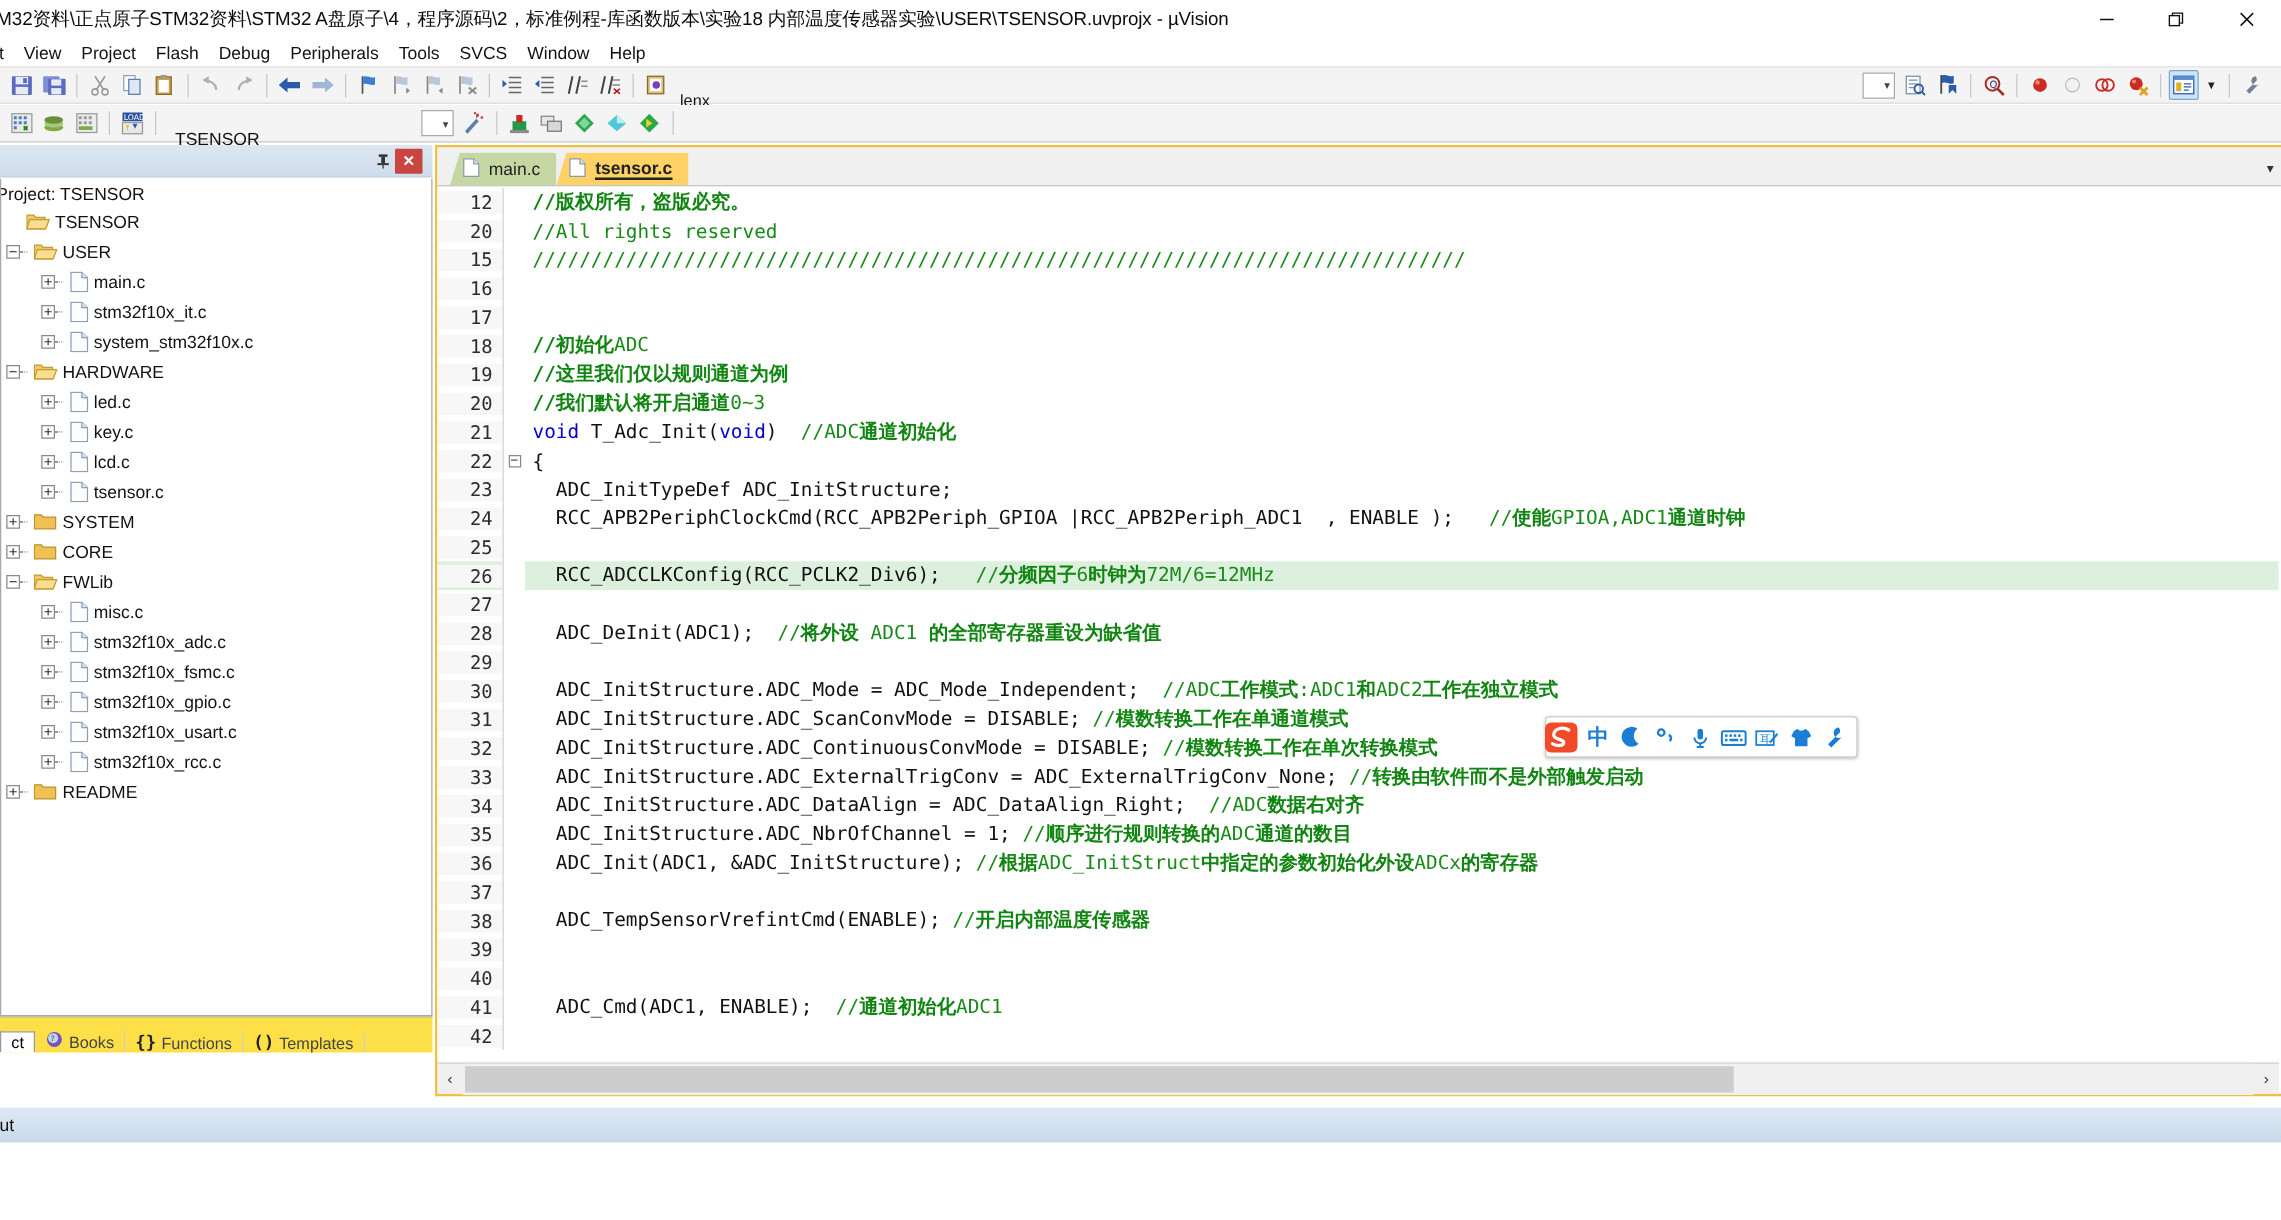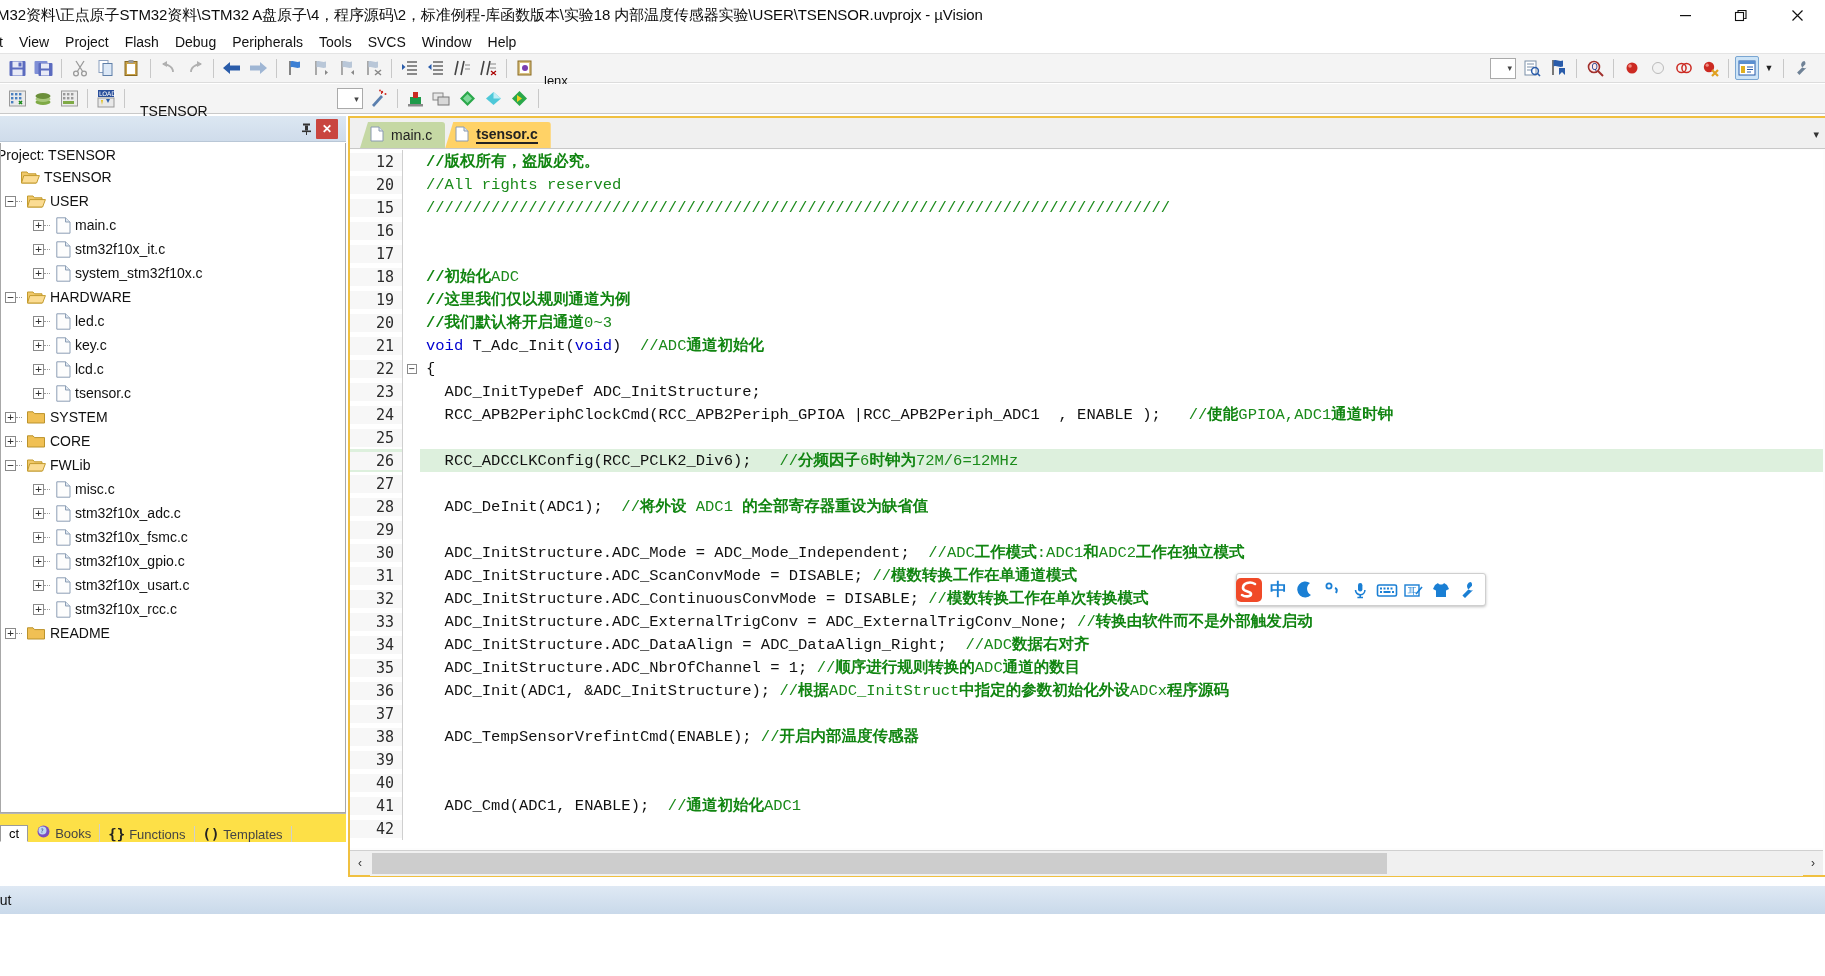--- a/index.html
+++ b/index.html
@@ -138,21 +138,21 @@
   .gutter {
     width: 52px; flex: none; text-align: right; padding-right: 8px;
     font-size: 15px; color: #2b2b2b; background: #f7f7f7;
     font-family: "DejaVu Sans Mono", monospace;
   }
   .cline.hl .gutter { background:#f7f7f7; }
   .foldcol { width: 18px; flex:none; display:flex; align-items:center; justify-content:center;
              border-left: 1px solid #cfcfcf; height: 23px; background:#fff;}
   .foldbox { width: 10px; height: 10px; border:1px solid #8a8a8a; background:#fff;
              font-size:10px; line-height:8px; text-align:center; color:#333; }
-  .ctext { padding-left: 6px; font-size: 15.5px; letter-spacing: 0px; font-family: Liberation Mono, monospace; }
+  .ctext { padding-left: 6px; font-size: 15.5px; letter-spacing: 0px; }
   .k  { color: #0000d0; }            
   .cm { color: #1a8a1a; }            
   .cmb{ color: #118511; font-weight: bold; }  
   .n  { color: #111111; }
 
   .hscroll {
     position: absolute; bottom: 0; left: 0; width: 1473px; height: 25px;
     background: #f0f0f0; display: flex; align-items: center;
     border-top: 1px solid #d0d0d0;
   }
@@ -815,21 +815,21 @@
         <div class="cline hl"><span class="gutter">26</span><span class="foldcol"></span><span class="ctext"><span class="n">  RCC_ADCCLKConfig(RCC_PCLK2_Div6);   </span><span class="cm">//</span><span class="cmb">分频因子</span><span class="cm">6</span><span class="cmb">时钟为</span><span class="cm">72M/6=12MHz</span></span></div>
         <div class="cline"><span class="gutter">27</span><span class="foldcol"></span><span class="ctext"></span></div>
         <div class="cline"><span class="gutter">28</span><span class="foldcol"></span><span class="ctext"><span class="n">  ADC_DeInit(ADC1);  </span><span class="cm">//</span><span class="cmb">将外设</span><span class="cm"> ADC1 </span><span class="cmb">的全部寄存器重设为缺省值</span></span></div>
         <div class="cline"><span class="gutter">29</span><span class="foldcol"></span><span class="ctext"></span></div>
         <div class="cline"><span class="gutter">30</span><span class="foldcol"></span><span class="ctext"><span class="n">  ADC_InitStructure.ADC_Mode = ADC_Mode_Independent;  </span><span class="cm">//ADC</span><span class="cmb">工作模式</span><span class="cm">:ADC1</span><span class="cmb">和</span><span class="cm">ADC2</span><span class="cmb">工作在独立模式</span></span></div>
         <div class="cline"><span class="gutter">31</span><span class="foldcol"></span><span class="ctext"><span class="n">  ADC_InitStructure.ADC_ScanConvMode = DISABLE; </span><span class="cm">//</span><span class="cmb">模数转换工作在单通道模式</span></span></div>
         <div class="cline"><span class="gutter">32</span><span class="foldcol"></span><span class="ctext"><span class="n">  ADC_InitStructure.ADC_ContinuousConvMode = DISABLE; </span><span class="cm">//</span><span class="cmb">模数转换工作在单次转换模式</span></span></div>
         <div class="cline"><span class="gutter">33</span><span class="foldcol"></span><span class="ctext"><span class="n">  ADC_InitStructure.ADC_ExternalTrigConv = ADC_ExternalTrigConv_None; </span><span class="cm">//</span><span class="cmb">转换由软件而不是外部触发启动</span></span></div>
         <div class="cline"><span class="gutter">34</span><span class="foldcol"></span><span class="ctext"><span class="n">  ADC_InitStructure.ADC_DataAlign = ADC_DataAlign_Right;  </span><span class="cm">//ADC</span><span class="cmb">数据右对齐</span></span></div>
         <div class="cline"><span class="gutter">35</span><span class="foldcol"></span><span class="ctext"><span class="n">  ADC_InitStructure.ADC_NbrOfChannel = 1; </span><span class="cm">//</span><span class="cmb">顺序进行规则转换的</span><span class="cm">ADC</span><span class="cmb">通道的数目</span></span></div>
-        <div class="cline"><span class="gutter">36</span><span class="foldcol"></span><span class="ctext"><span class="n">  ADC_Init(ADC1, &amp;ADC_InitStructure); </span><span class="cm">//</span><span class="cmb">根据</span><span class="cm">ADC_InitStruct</span><span class="cmb">中指定的参数初始化外设</span><span class="cm">ADCx</span><span class="cmb">程序源码</span></span></div>
+        <div class="cline"><span class="gutter">36</span><span class="foldcol"></span><span class="ctext"><span class="n">  ADC_Init(ADC1, &amp;ADC_InitStructure); </span><span class="cm">//</span><span class="cmb">根据</span><span class="cm">ADC_InitStruct</span><span class="cmb">中指定的参数初始化外设</span><span class="cm">ADCx</span><span class="cmb">的寄存器</span></span></div>
         <div class="cline"><span class="gutter">37</span><span class="foldcol"></span><span class="ctext"></span></div>
         <div class="cline"><span class="gutter">38</span><span class="foldcol"></span><span class="ctext"><span class="n">  ADC_TempSensorVrefintCmd(ENABLE); </span><span class="cm">//</span><span class="cmb">开启内部温度传感器</span></span></div>
         <div class="cline"><span class="gutter">39</span><span class="foldcol"></span><span class="ctext"></span></div>
         <div class="cline"><span class="gutter">40</span><span class="foldcol"></span><span class="ctext"></span></div>
         <div class="cline"><span class="gutter">41</span><span class="foldcol"></span><span class="ctext"><span class="n">  ADC_Cmd(ADC1, ENABLE);  </span><span class="cm">//</span><span class="cmb">通道初始化</span><span class="cm">ADC1</span></span></div>
         <div class="cline"><span class="gutter">42</span><span class="foldcol"></span><span class="ctext"></span></div>
       </div>
 
     <div class="hscroll">
       <div class="hs-arrow">‹</div>

